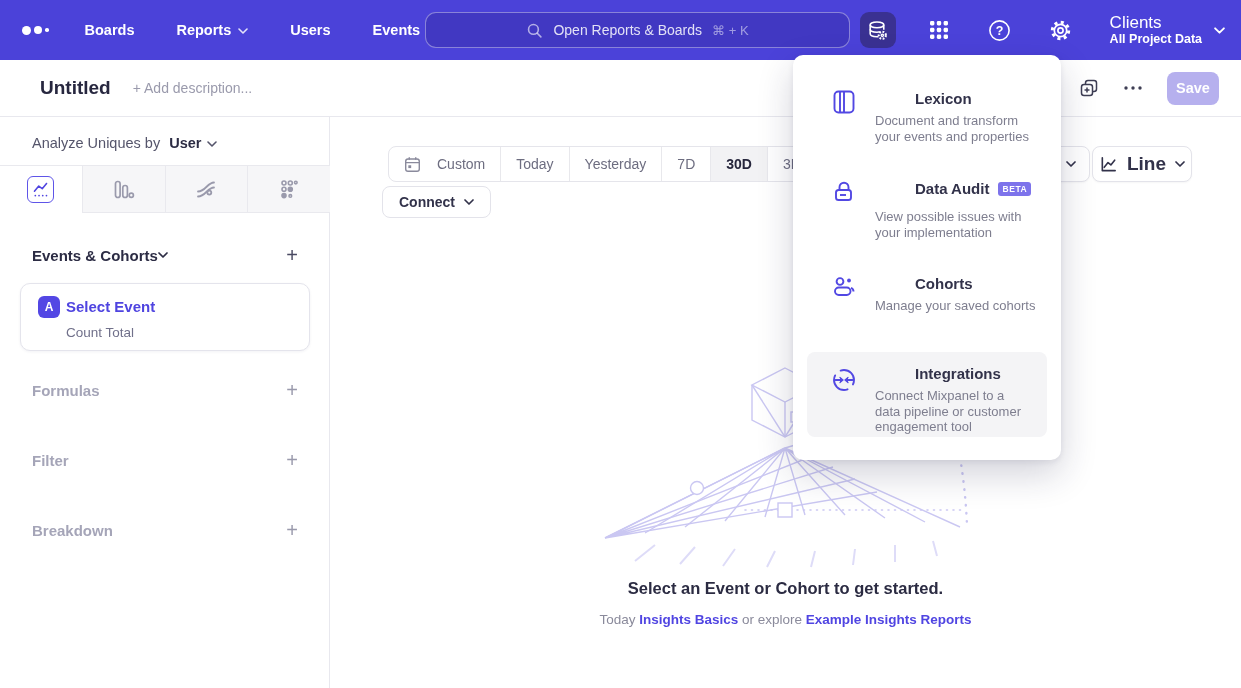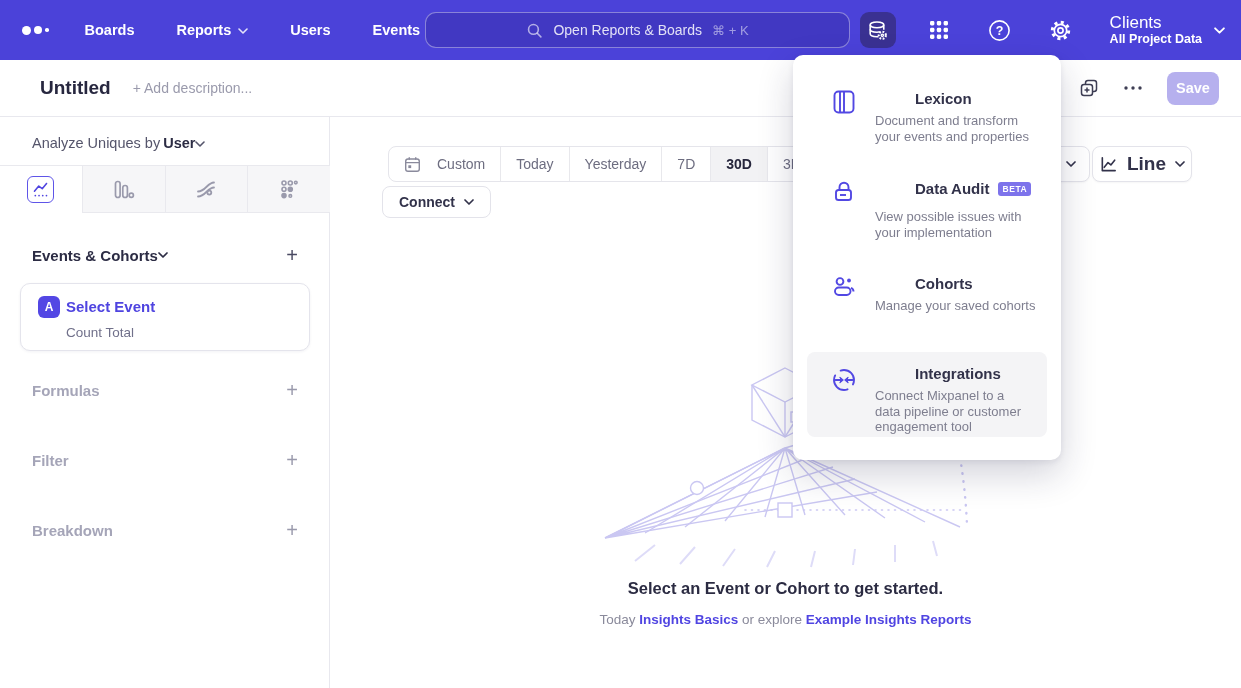--- a/index.html
+++ b/index.html
@@ -30,21 +30,21 @@
   
   .header { position:absolute; left:0; top:60px; width:1241px; height:57px; background:#fff; border-bottom:1px solid #e8e8ee; display:flex; align-items:center; }
   .rpt-title { font-size:19px; font-weight:700; color:#27273f; margin-left:40px; }
   .rpt-desc { font-size:14px; color:#9a9aac; margin-left:22px; cursor:text; }
   .header-right { position:absolute; right:22px; display:flex; align-items:center; gap:24px; }
   .hicon { color:#3e3e54; display:flex; align-items:center; cursor:pointer; }
   .save-btn { width:52px; height:33px; background:#b6b0ee; color:#fff; font-size:14.5px; font-weight:700; border:none; border-radius:8px; cursor:default; }
 
   
   .sidebar { position:absolute; left:0; top:117px; width:330px; bottom:0; background:#fff; border-right:1px solid #e8e8ee; }
-  .analyze { position:absolute; left:32px; top:14px; height:24px; display:flex; align-items:center; font-size:14.5px; color:#55556b; cursor:pointer; }
+  .analyze { position:absolute; left:32px; top:14px; height:24px; display:flex; align-items:center; gap:6px; font-size:14.5px; color:#55556b; cursor:pointer; }
   .analyze b { color:#2c2c44; font-weight:700; margin-left:3px; }
   .analyze svg { color:#55556b; margin-top:2px; }
   .charttabs { position:absolute; left:0; top:48px; width:330px; height:48px; display:flex; border-top:1px solid #e9e9ee; }
   .ctab { flex:1; background:#f6f6f8; border-bottom:1px solid #e9e9ee; border-left:1px solid #e9e9ee; display:flex; align-items:center; justify-content:center; color:#9a9aac; cursor:pointer; }
   .ctab:first-child { border-left:none; }
   .ctab.active { background:#fff; border-bottom-color:#fff; }
   .active-icon-box { width:27px; height:27px; border:1.5px solid #5f55e8; border-radius:6px; display:flex; align-items:center; justify-content:center; color:#4f44e0; }
   .side-row { position:absolute; left:0; width:330px; height:22px; padding:0 32px 0 32px; display:flex; align-items:center; justify-content:space-between; }
   .side-row .lbl { font-size:15px; font-weight:700; display:flex; align-items:center; }
   .side-row.dark .lbl { color:#2c2c44; cursor:pointer; }

